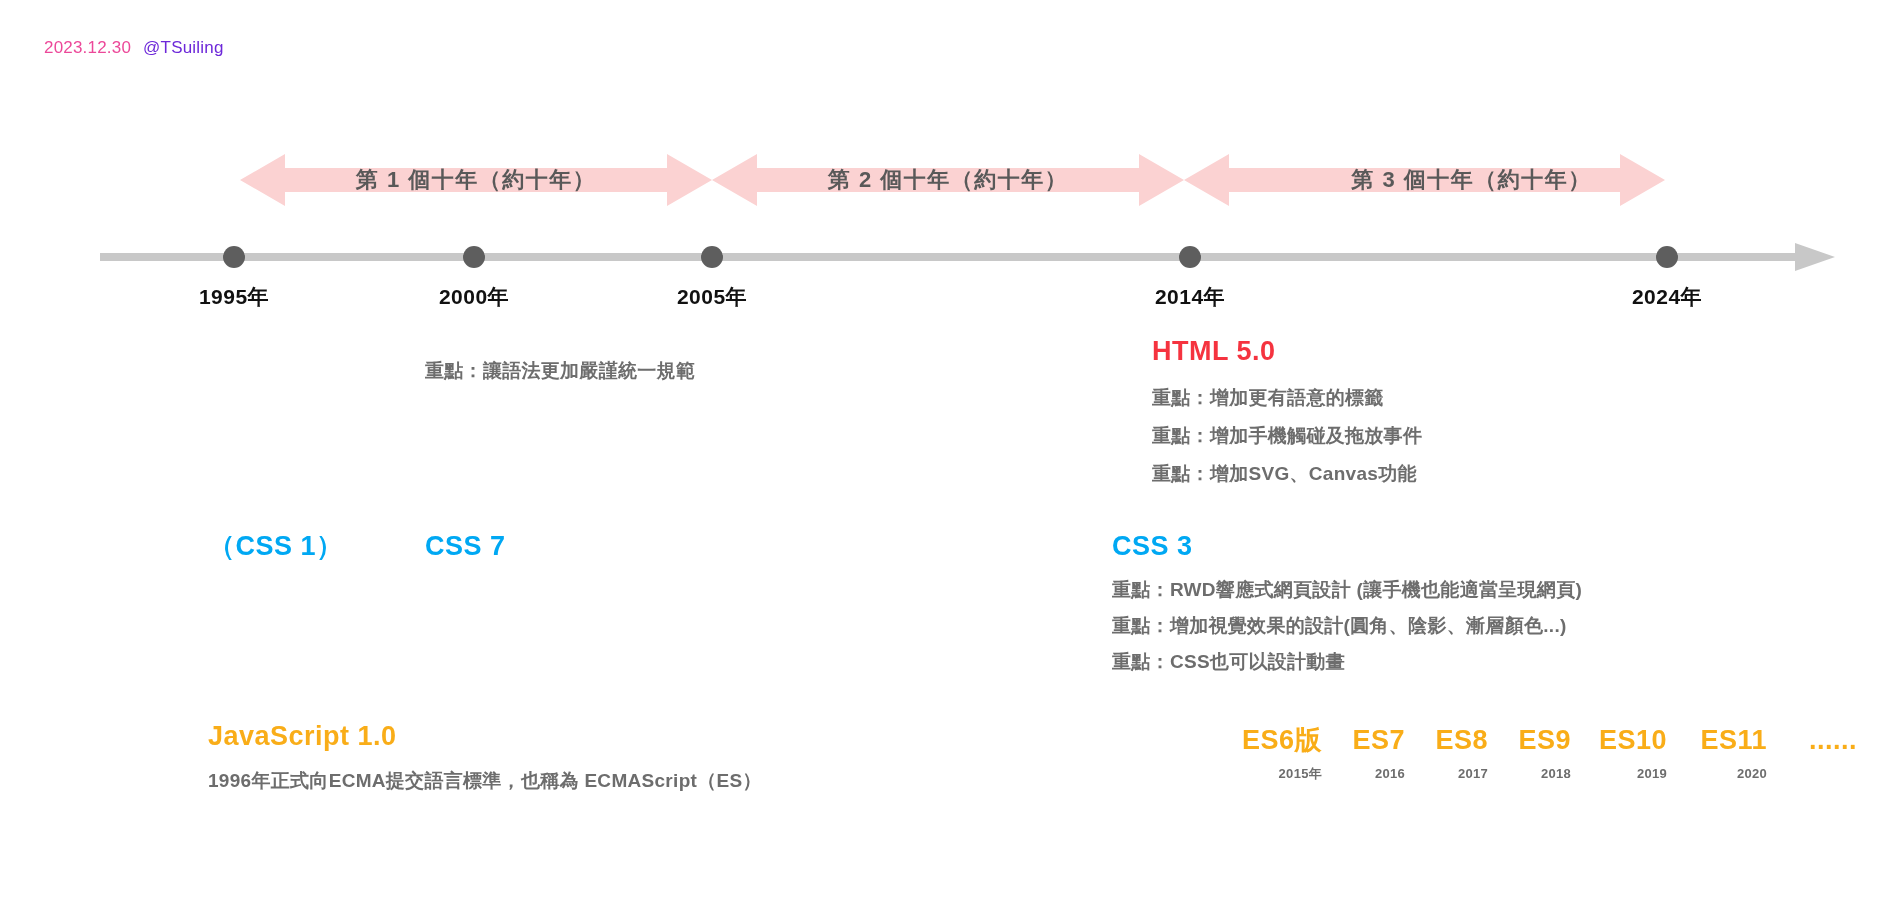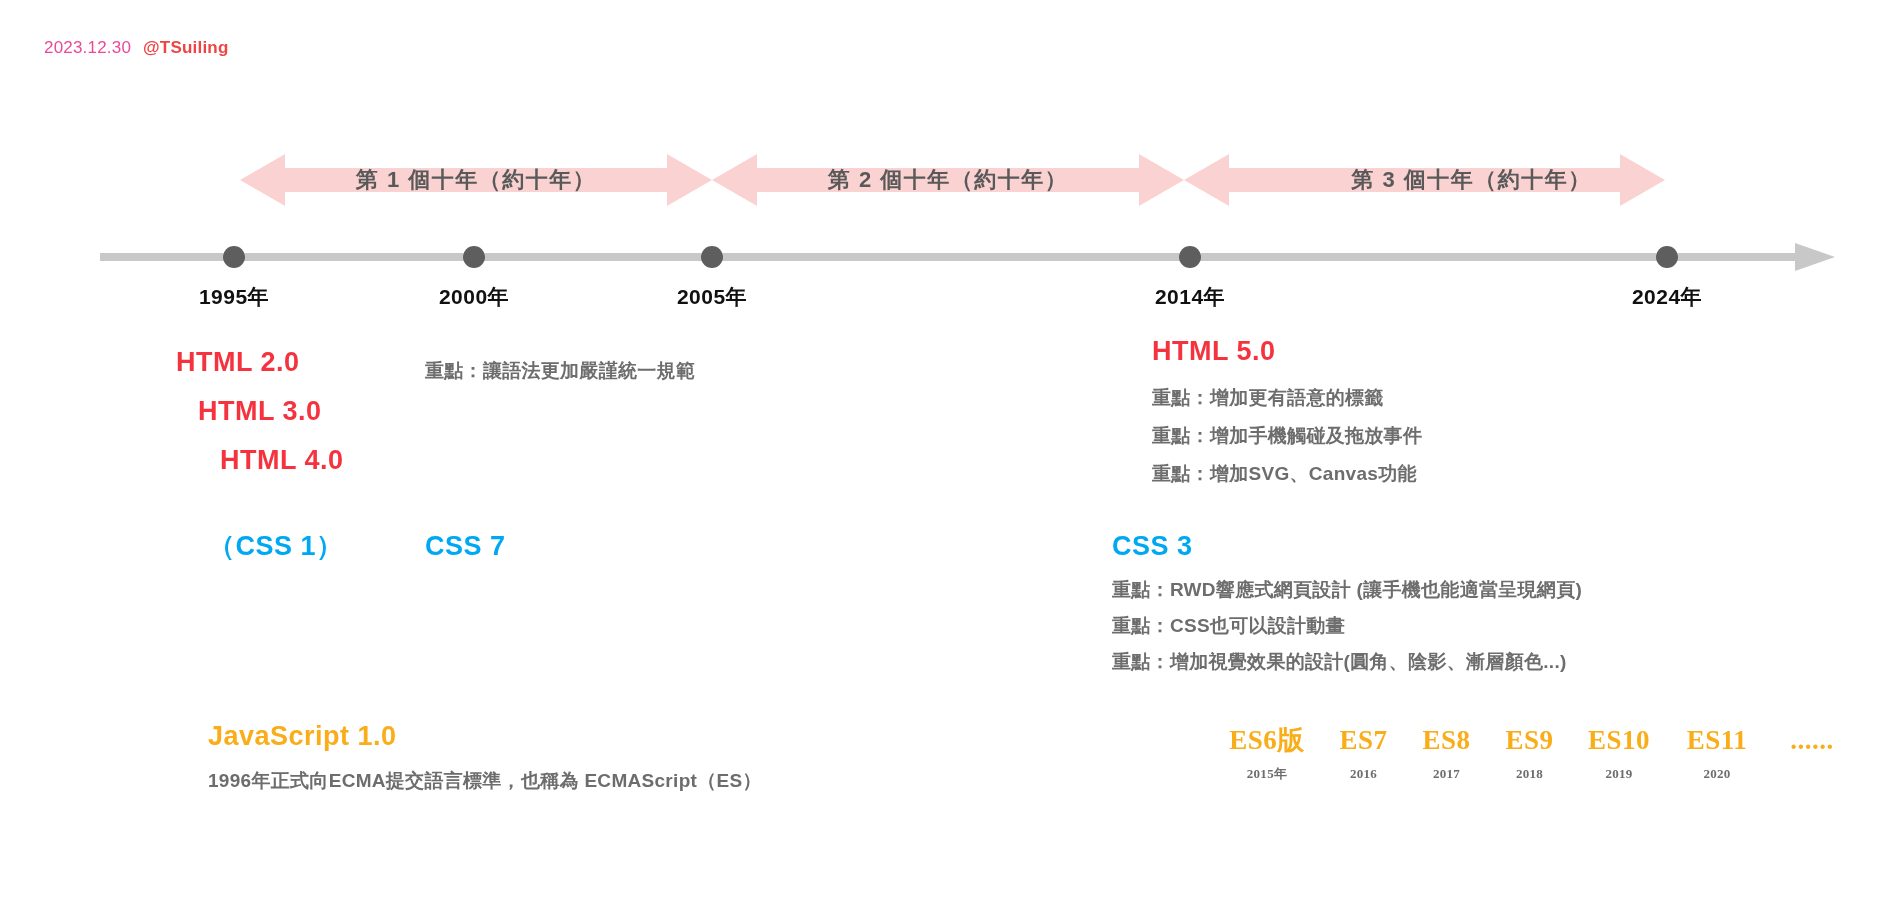--- a/index.html
+++ b/index.html
@@ -29,22 +29,22 @@
     gap: 12px;
     white-space: nowrap;
   }
   .meta-date {
     font-size: 17px;
     color: #ec4899;
     letter-spacing: 0.2px;
   }
   .meta-author {
     font-size: 17px;
-    color: #ef4444;
-    font-weight: bold;
+    color: #6d28d9;
+    font-weight: normal;
     letter-spacing: 0.2px;
   }
   .page-title {
     position: absolute;
     left: 44px;
     top: 62px;
     font-size: 42px;
     font-weight: bold;
     color: #111111;
     letter-spacing: 1px;
@@ -126,21 +126,21 @@
   .html-stack .tech-head { line-height: 49px; }
   .html-stack .s1 { padding-left: 0px; }
   .html-stack .s2 { padding-left: 22px; }
   .html-stack .s3 { padding-left: 44px; }
 
   
   .es-row {
     display: flex;
     align-items: baseline;
   }
-  .es-item { text-align: center; font-family: Liberation Serif, serif; }
+  .es-item { text-align: right; }
   .es-name {
     font-size: 27px;
     font-weight: bold;
     color: #f9ad18;
     letter-spacing: 0.5px;
     line-height: 34px;
   }
   .es-year {
     font-size: 13px;
     font-weight: bold;
@@ -182,25 +182,20 @@
   <div class="node-dot" style="left:712px; top:257px;"></div>
   <div class="node-dot" style="left:1190px; top:257px;"></div>
   <div class="node-dot" style="left:1667px; top:257px;"></div>
 
   <div class="year-label" style="left:234px;">1995年</div>
   <div class="year-label" style="left:474px;">2000年</div>
   <div class="year-label" style="left:712px;text-align:right;">2005年</div>
   <div class="year-label" style="left:1190px;">2014年</div>
   <div class="year-label" style="left:1667px;">2024年</div>
 
-  <div class="block html-stack" style="left:176px; top:338px;">
-    <div class="tech-head html s1">HTML 2.0</div>
-    <div class="tech-head html s2">HTML 3.0</div>
-    <div class="tech-head html s3">HTML 4.0</div>
-  </div>
 
   <div class="block" style="left:425px; top:338px;">
     <div class="detail-line" style="margin-top:14px;">重點：讓語法更加嚴謹統一規範</div>
   </div>
 
   <div class="block" style="left:1152px; top:338px;">
     <div class="tech-head html">HTML 5.0</div>
     <div style="margin-top:14px; margin-left:-40px; padding-left:40px;">
       <div class="detail-line">重點：增加更有語意的標籤</div>
       <div class="detail-line">重點：增加手機觸碰及拖放事件</div>
@@ -213,22 +208,22 @@
   </div>
 
   <div class="block" style="left:425px; top:533px;">
     <div class="tech-head css">CSS 7</div>
   </div>
 
   <div class="block" style="left:1112px; top:533px;">
     <div class="tech-head css">CSS 3</div>
     <div style="margin-top:12px;">
       <div class="detail-line tight">重點：RWD響應式網頁設計 (讓手機也能適當呈現網頁)</div>
+      <div class="detail-line tight">重點：增加視覺效果的設計(圓角、陰影、漸層顏色...)</div>
       <div class="detail-line tight">重點：CSS也可以設計動畫</div>
-      <div class="detail-line tight">重點：增加視覺效果的設計(圓角、陰影、漸層顏色...)</div>
     </div>
   </div>
 
   <div class="block" style="left:208px; top:723px;">
     <div class="tech-head js">JavaScript 1.0</div>
     <div class="detail-line" style="margin-top:12px;">1996年正式向ECMA提交語言標準，也稱為 ECMAScript（ES）</div>
   </div>
 
   <div class="block" style="left:1212px; top:723px;">
     <div class="es-row">

